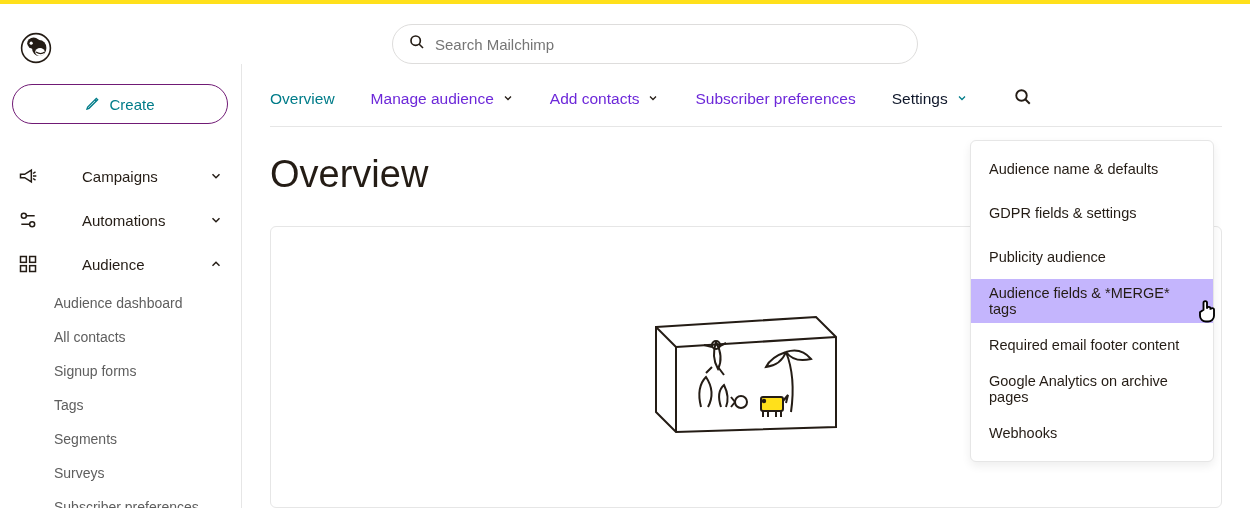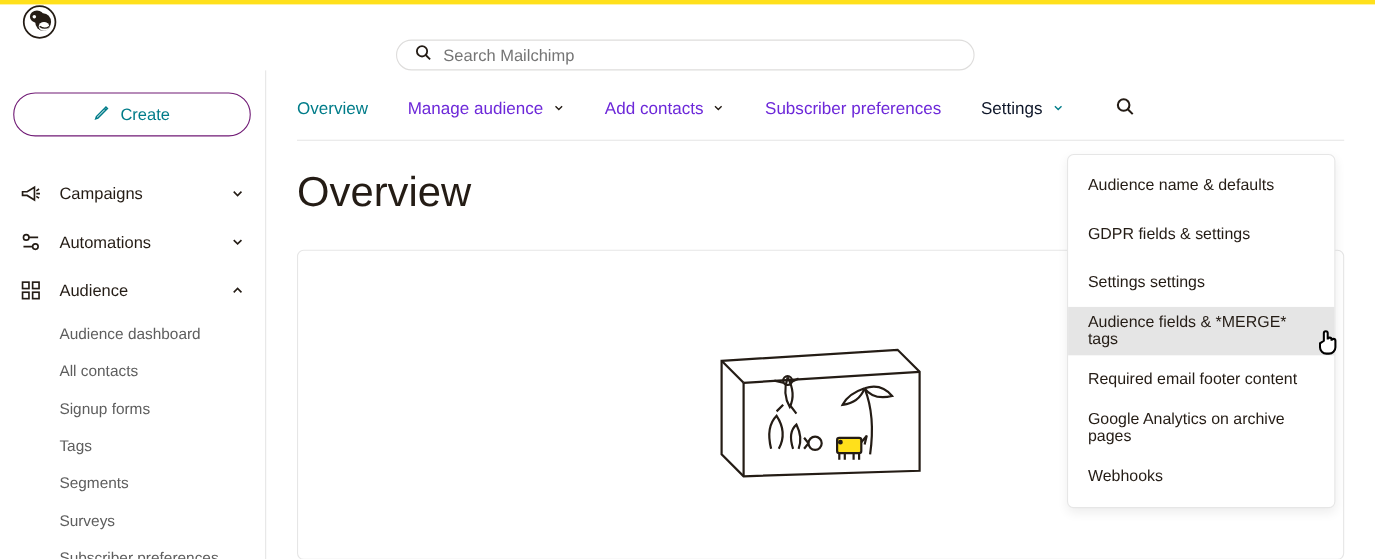--- a/index.html
+++ b/index.html
@@ -1,43 +1,43 @@
 <!DOCTYPE html>
 <html><head>
   <meta charset="utf-8">
   <style>
     * { margin: 0; padding: 0; box-sizing: border-box; }
     body { font-family: -apple-system, BlinkMacSystemFont, "Helvetica Neue", Arial, sans-serif; color: #241c15; background: #fff; }
     .yellow-bar { height: 4px; background: #ffe01b; width: 100%; }
-    .top-header { display: flex; align-items: flex-start; height: 60px; padding: 0 20px; flex-direction: column; }
+    .top-header { display: flex; align-items: flex-end; height: 60px; padding: 0 20px; }
     .logo { width: 32px; height: 32px; }
     .search-box { margin-left: 340px; display: flex; align-items: center; border: 1px solid #dedddc; border-radius: 28px; height: 40px; width: 526px; padding: 0 16px; }
     .search-box input { border: none; outline: none; font-size: 15px; margin-left: 10px; flex: 1; }
     .layout { display: flex; }
     .sidebar { width: 242px; border-right: 1px solid #e6e6e6; padding: 20px 12px 0 12px; }
     .create-btn { display: flex; align-items: center; justify-content: center; width: 216px; height: 40px; border: 1px solid #701a75; border-radius: 28px; color: #007c89; font-size: 15px; font-weight: 500; background: #fff; cursor: pointer; margin-bottom: 30px; }
     .create-btn svg { margin-right: 8px; }
     .nav-item { display: flex; align-items: center; height: 44px; padding: 0 6px; cursor: pointer; }
     .nav-item .nav-icon { width: 20px; height: 20px; margin-right: 16px; display: flex; align-items: center; justify-content: center; }
-    .nav-item .label { flex: 1; font-size: 15px; }
+    .nav-item .label { flex: 1; font-size: 15px; margin-left: 28px; }
     .nav-item .chev { width: 14px; height: 14px; }
     .sub-items { padding-left: 42px; }
     .sub-item { height: 34px; display: flex; align-items: center; font-size: 14px; color: #5e5e5e; cursor: pointer; }
     .main { flex: 1; padding: 24px 28px 0 28px; position: relative; }
     .tabs { display: flex; align-items: center; gap: 36px; border-bottom: 1px solid #e6e6e6; padding-bottom: 16px; margin-bottom: 26px; position: relative; }
     .tab { font-size: 15.5px; font-weight: 500; color: #6d28d9; display: flex; align-items: center; cursor: pointer; }
     .tab.active { color: #007c89; }
     .tab .chev-down { margin-left: 8px; }
     .tab-search { margin-left: 10px; }
     .page-title { font-size: 38px; font-weight: 400; margin-bottom: 30px; color: #241c15; }
     .content-box { border: 1px solid #e6e6e6; border-radius: 6px; min-height: 260px; display: flex; align-items: center; justify-content: center; padding: 70px 0; }
     .illustration { width: 200px; height: 140px; }
     .dropdown { position: absolute; top: 52px; right: 8px; width: 244px; background: #fff; border: 1px solid #e6e6e6; border-radius: 6px; box-shadow: 0 4px 10px rgba(0,0,0,0.07); padding: 6px 0; z-index: 10; margin-left: 40px; }
     .dropdown-item { height: 44px; display: flex; align-items: center; padding: 0 18px; font-size: 14.5px; cursor: pointer; }
-    .dropdown-item.highlight { background: #e5e5e5; justify-content: flex-end; }
+    .dropdown-item.highlight { background: #c4b5fd; justify-content: flex-end; }
     .cursor-hand { position: absolute; top: 156px; right: -8px; width: 28px; height: 28px; z-index: 20; }
   </style>
 </head>
 <body>
 
 <div class="yellow-bar"></div>
 
 <div class="top-header">
   <span class="logo">
     <svg viewBox="0 0 40 40" width="32" height="32">
@@ -179,21 +179,21 @@
       </span>
 
       <div class="dropdown">
         <div class="dropdown-item">
             <span>Audience name &amp; defaults</span>
           </div>
         <div class="dropdown-item">
             <span>GDPR fields &amp; settings</span>
           </div>
         <div class="dropdown-item">
-            <span>Settings settings</span>
+            <span>Publicity audience</span>
           </div>
         <div class="dropdown-item highlight">
             <span>Audience fields &amp; *MERGE* tags</span>
           </div>
         <div class="dropdown-item">
             <span>Required email footer content</span>
           </div>
         <div class="dropdown-item">
             <span>Google Analytics on archive pages</span>
           </div>

